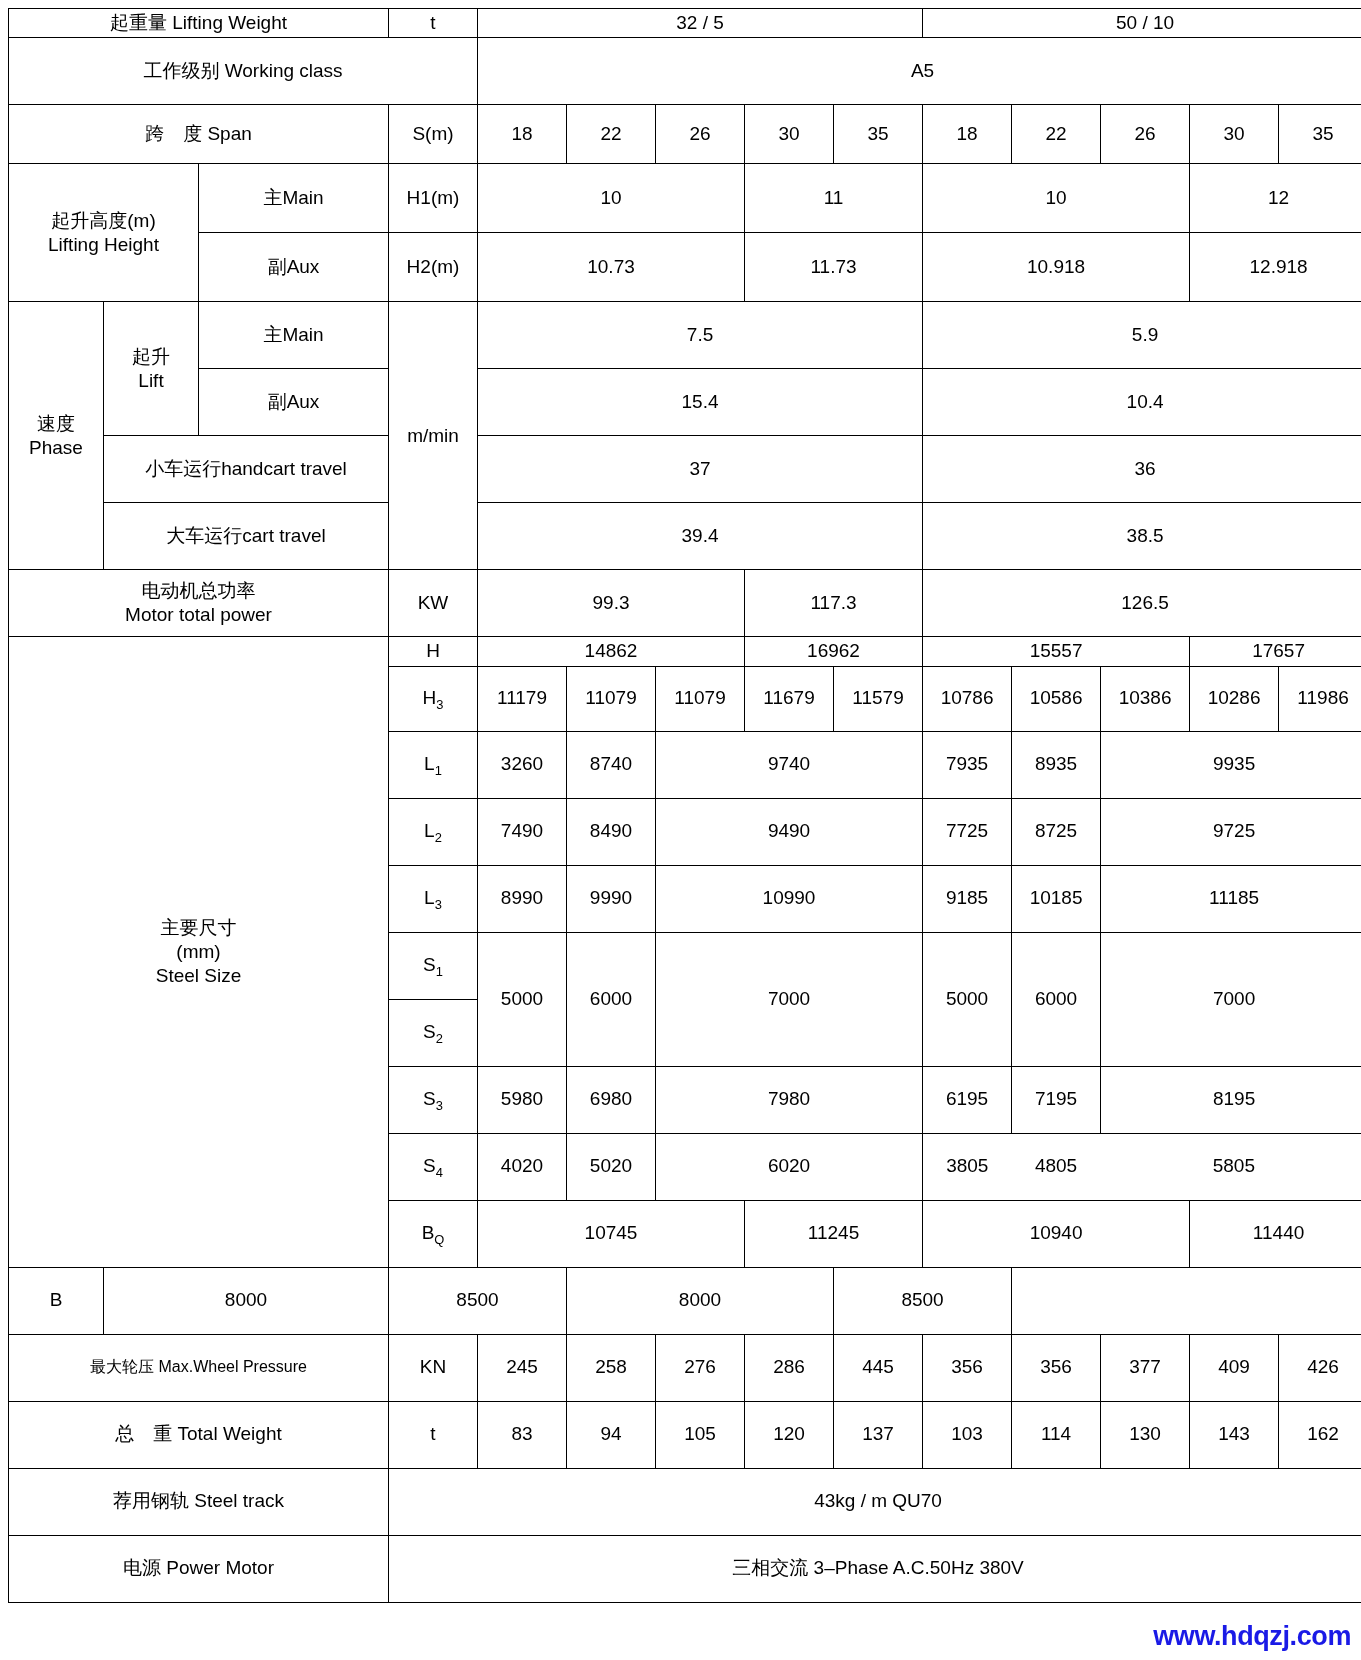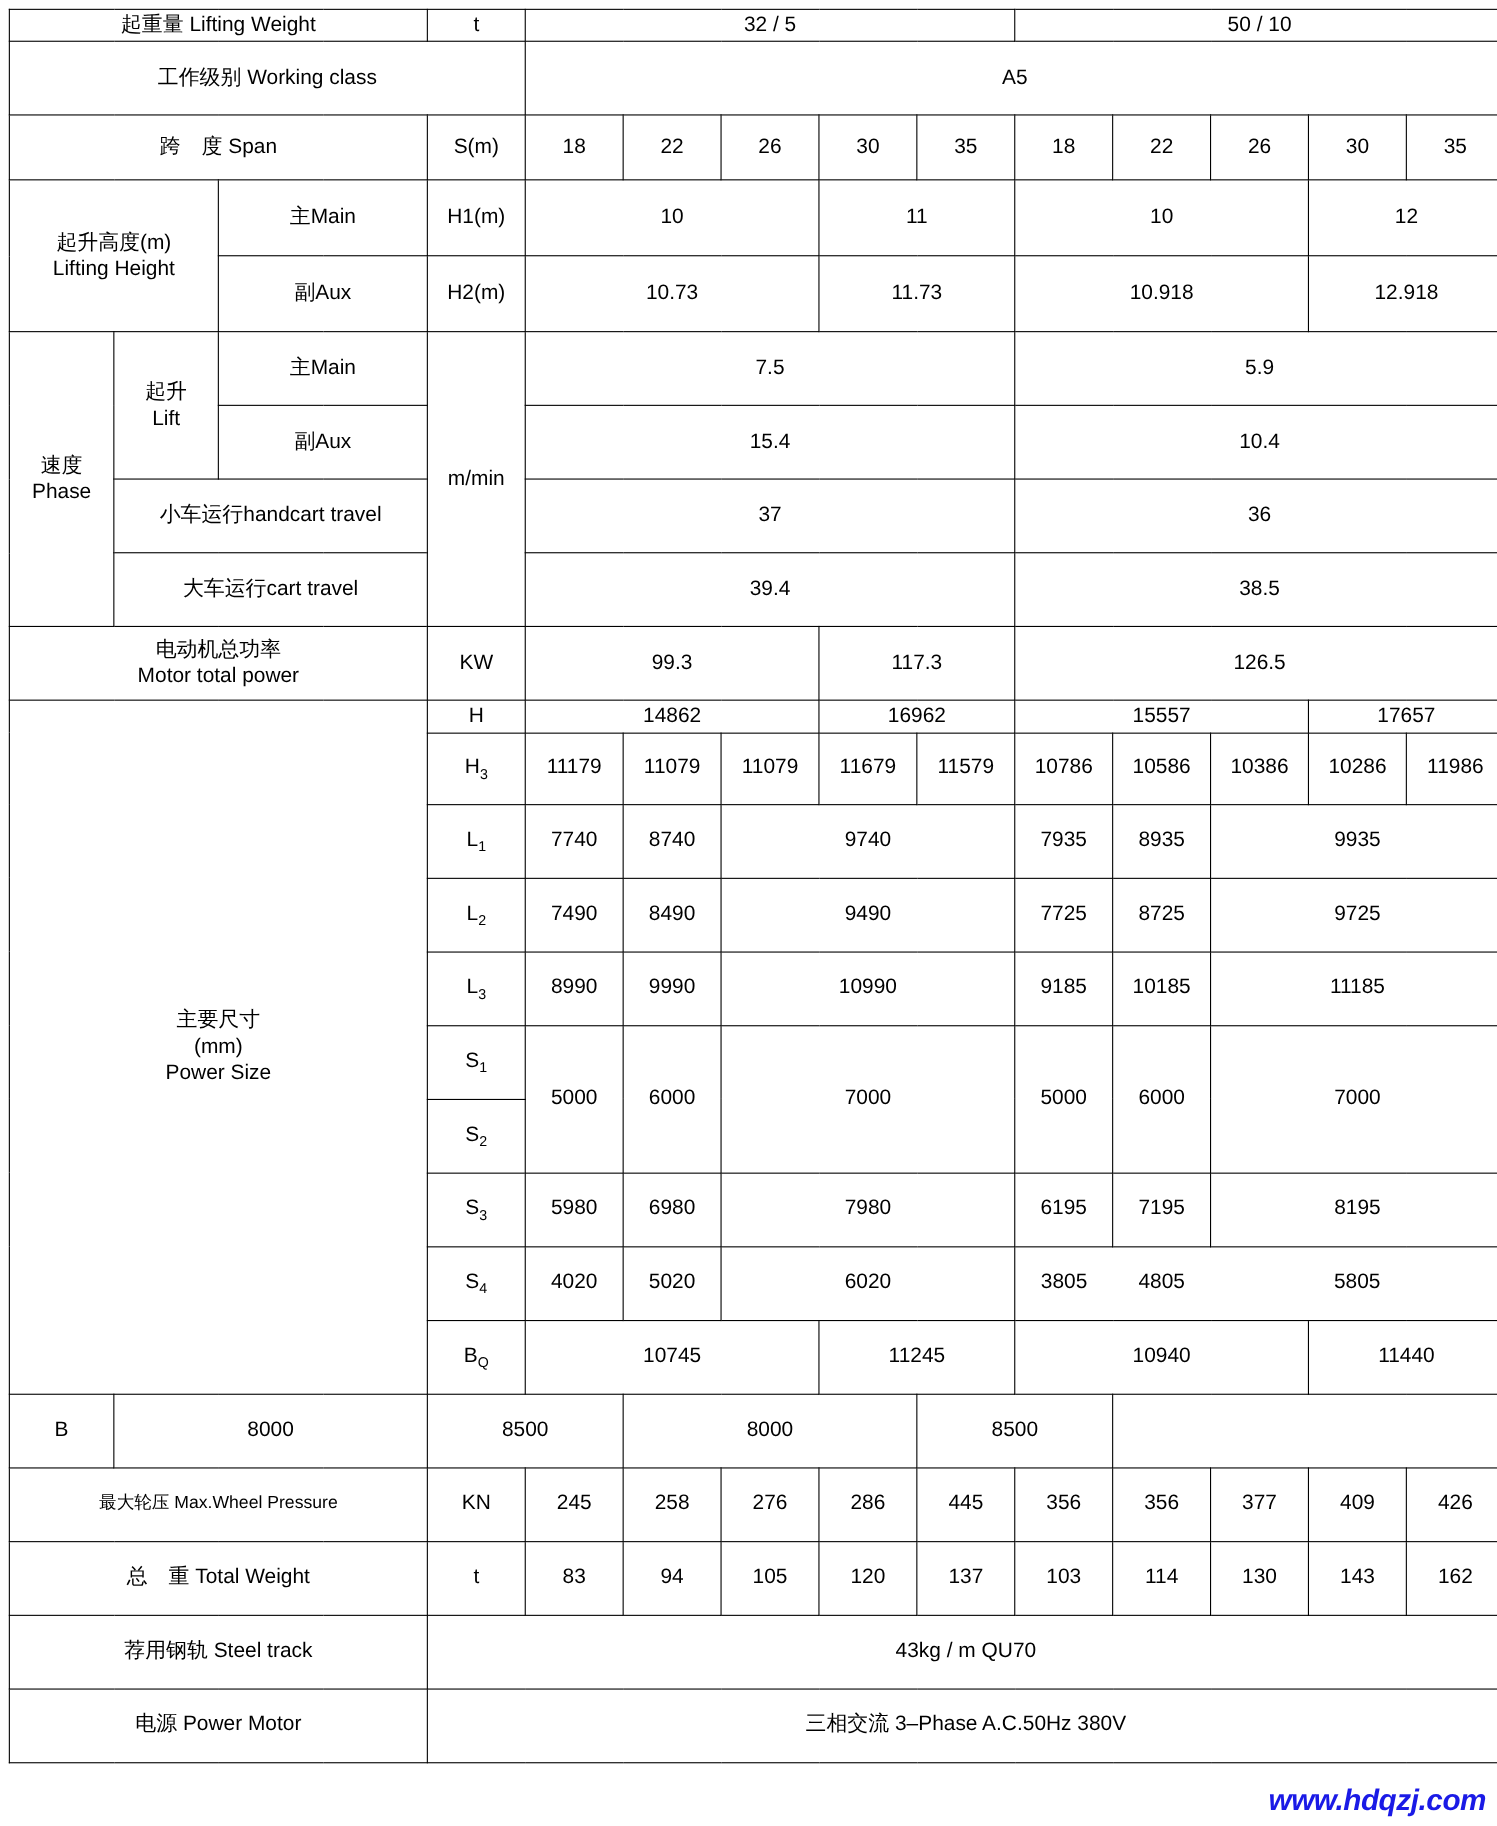--- a/index.html
+++ b/index.html
@@ -48,21 +48,20 @@
   }
   .nb { border-left: none !important; border-right: none !important; }
   .nbr { border-right: none !important; }
   .nbl { border-left: none !important; }
   .watermark {
     position: absolute;
     right: 10px;
     bottom: 8px;
     font-family: "Liberation Sans", "DejaVu Sans", sans-serif;
     font-weight: bold;
-    font-style: italic;
     font-size: 27px;
     letter-spacing: -0.4px;
     color: #1a1ae6;
     white-space: nowrap;
   }
 </style>
 </head>
 <body>
 
 <div id="sheet">
@@ -177,21 +176,21 @@
       <td class="unit">KW</td>
       <td class="val" colspan="3">99.3</td>
       <td class="val" colspan="2">117.3</td>
       <td class="val" colspan="5">126.5</td>
     </tr>
 
     <tr>
       <td class="lbl lbl-wrap" colspan="4" rowspan="10">
         <span>主要尺寸</span><br>
         <span>(mm)</span><br>
-        <span>Power Size</span>
+        <span>Steel Size</span>
       </td>
       <td class="unit">H</td>
       <td class="val" colspan="3">14862</td>
       <td class="val" colspan="2">16962</td>
       <td class="val" colspan="3">15557</td>
       <td class="val" colspan="2">17657</td>
     </tr>
 
     <tr>
       <td class="unit" style="height:60px"><span>H</span><span class="sub">3</span></td>
@@ -202,21 +201,21 @@
       <td class="small">11579</td>
       <td class="small">10786</td>
       <td class="small">10586</td>
       <td class="small">10386</td>
       <td class="small">10286</td>
       <td class="small">11986</td>
     </tr>
 
     <tr>
       <td class="unit" style="height:62px"><span>L</span><span class="sub">1</span></td>
-      <td class="val">7740</td>
+      <td class="val">3260</td>
       <td class="val">8740</td>
       <td class="val" colspan="3">9740</td>
       <td class="val">7935</td>
       <td class="val">8935</td>
       <td class="val" colspan="3">9935</td>
     </tr>
 
     <tr>
       <td class="unit" style="height:62px"><span>L</span><span class="sub">2</span></td>
       <td class="val">7490</td>

